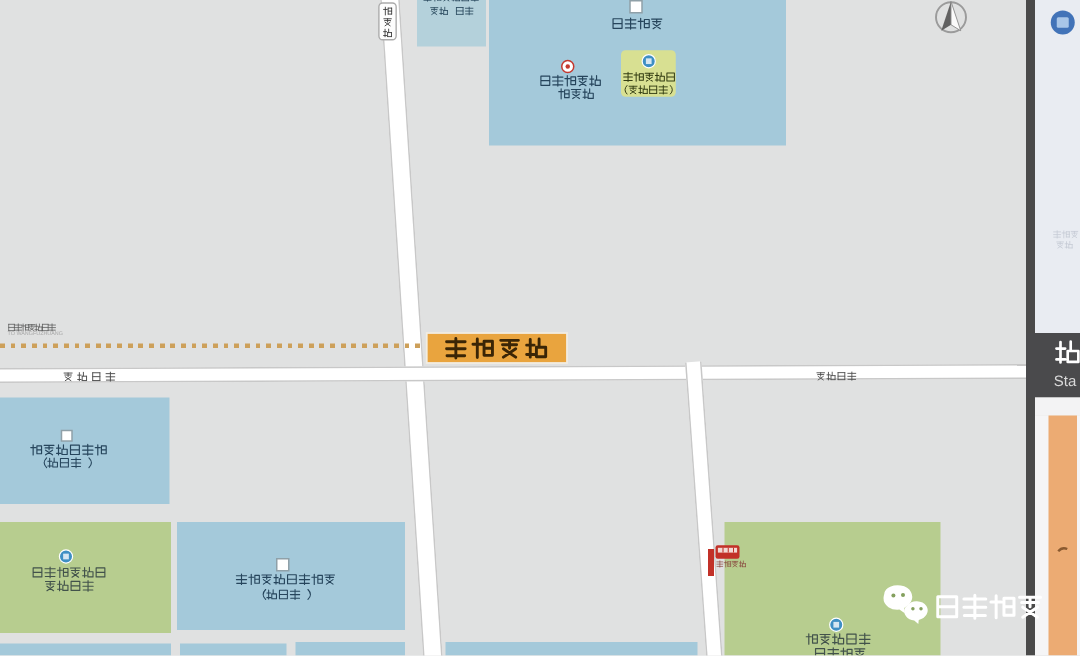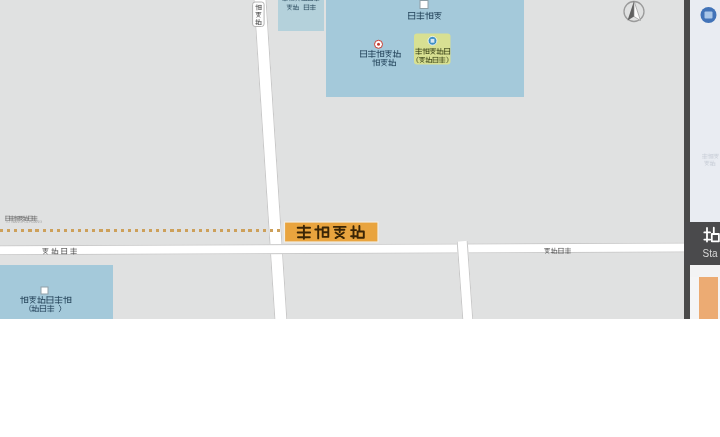--- a/index.html
+++ b/index.html
@@ -1,16 +1,16 @@
 <!DOCTYPE html>
 <html><head><meta charset="utf-8">
 <style>
 html,body{margin:0;padding:0;}
 body{font-family:"Liberation Sans",sans-serif;}
-#wrap{position:relative;width:720px;height:319px;overflow:hidden;background:#e0e1e1;}
+#wrap{position:relative;width:720px;height:437px;overflow:hidden;background:#e0e1e1;}
 .abs{position:absolute;}
 </style></head><body>
 <div id="wrap">
 
 <div class="abs" style="left:278px;top:0px;width:46px;height:31px;background:#b4d1db;"></div>
 
 <div class="abs" style="left:326px;top:0px;width:198px;height:97px;background:#a4c9da;"></div>
 
 <div class="abs" style="left:0px;top:265px;width:113px;height:71px;background:#a4c9da;"></div>
 

